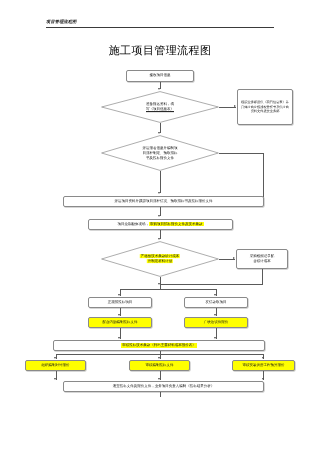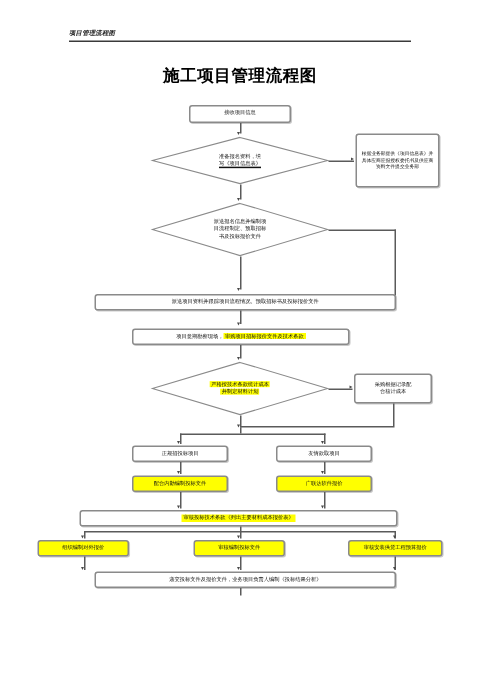--- a/index.html
+++ b/index.html
@@ -43,21 +43,21 @@
   }
 
   
   .doc-title {
     position: absolute;
     left: 0;
     top: 43px;
     width: 320px;
     text-align: center;
     font-size: 11px;
-    font-weight: bold;
+    font-weight: normal;
     letter-spacing: .4px;
     color: #000;
   }
 
   
   .node {
     position: absolute;
     box-sizing: border-box;
     border: 0.7px solid #8a8a8a;
     background: #ffffff;

